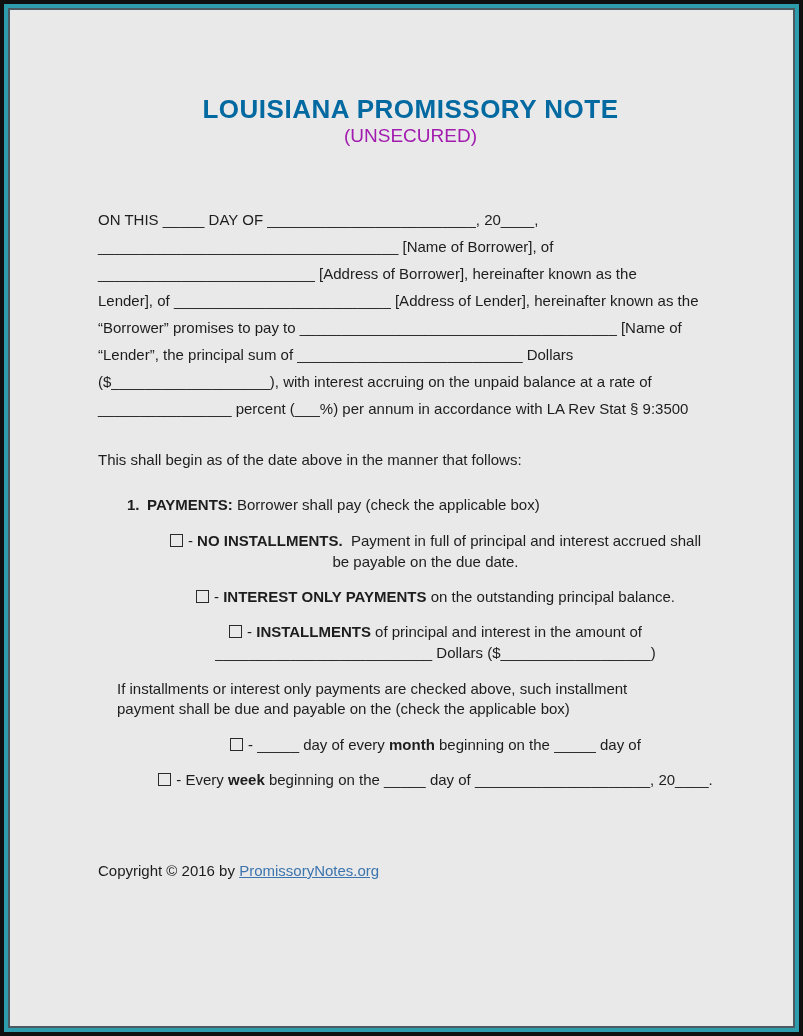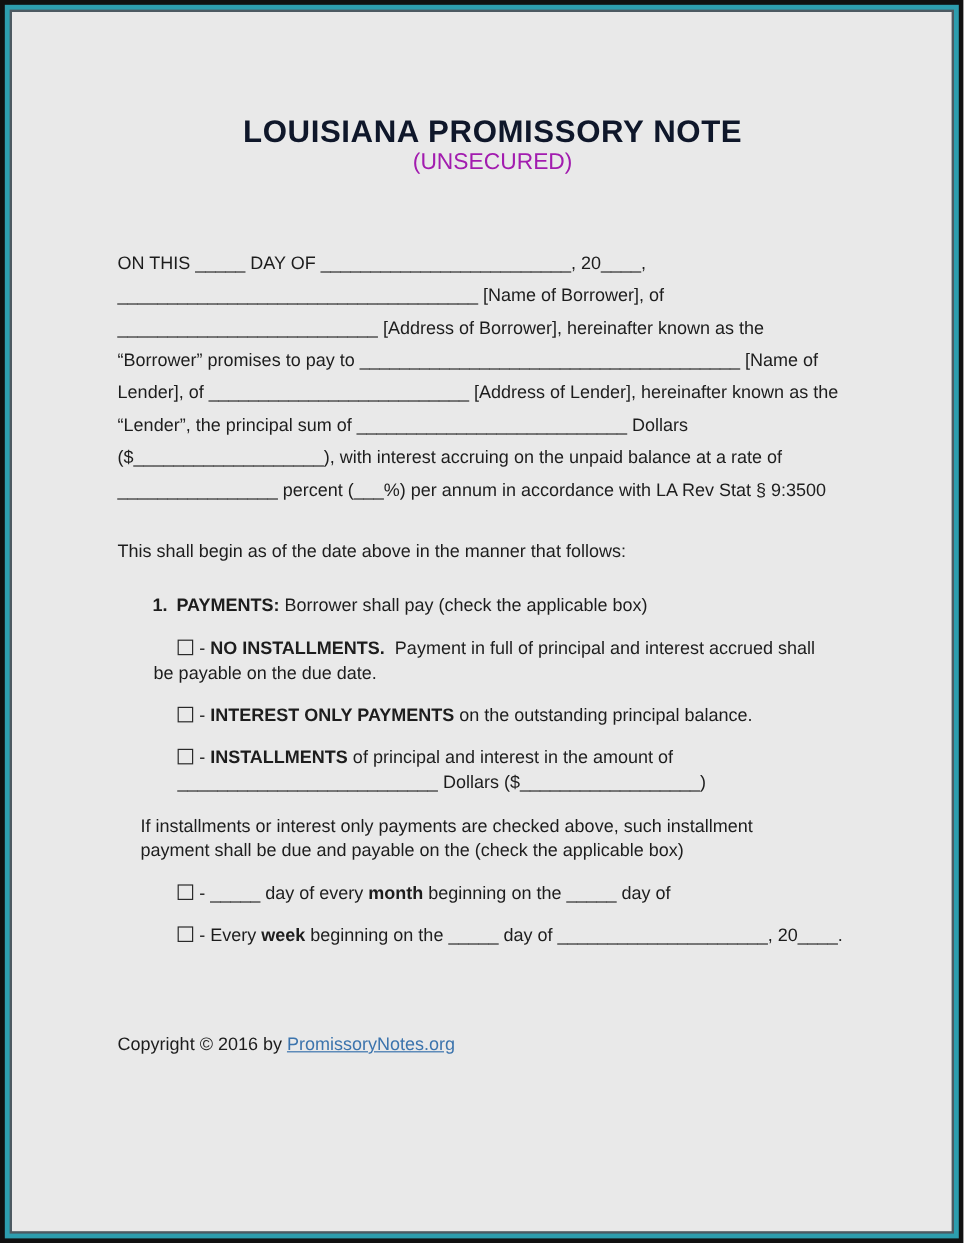--- a/index.html
+++ b/index.html
@@ -34,40 +34,40 @@
   }
   .content {
     box-sizing:border-box;
     padding:84px 70px 0 88px;
     color:#1d1d1d;
   }
   .title-block { text-align:center; }
   .title-main {
     font-size:26px; font-weight:bold;
     line-height:30px; letter-spacing:0.5px;
-    color:#0f172a;
+    color:#0369a1;
   }
   .title-sub {
     font-size:19px; line-height:24px;
     color:#a21caf;
   }
   .intro { margin-top:58px; }
   .line {
     font-size:15px; line-height:27px;
     white-space:nowrap;
   }
   .begin-line { margin-top:27px; font-size:15px; line-height:21px; white-space:nowrap; }
   .pay-heading {
     margin-top:24px; margin-left:29px;
     font-size:15px; line-height:21px; white-space:nowrap;
   }
   .pay-num { display:inline-block; width:20px; font-weight:bold; }
   .b { font-weight:bold; }
   .option {
-    margin-left:50px; font-size:15px; line-height:21px; white-space:nowrap;
+    margin-left:50px; font-size:15px; line-height:21px; white-space:nowrap;text-align:center;
   }
   .opt-gap1 { margin-top:15px; }
   .opt-gap  { margin-top:14px; }
   .outdent { margin-left:-20px; }
   .checkbox {
     display:inline-block;
     width:11px; height:11px;
     border:1px solid #2a2a2a;
     background:transparent;
     vertical-align:-1px;
@@ -96,22 +96,22 @@
 
           <div class="title-block">
             <div class="title-main">LOUISIANA PROMISSORY NOTE</div>
             <div class="title-sub">(UNSECURED)</div>
           </div>
 
           <div class="intro">
             <div class="line">ON THIS _____ DAY OF _________________________, 20____,</div>
             <div class="line">____________________________________ [Name of Borrower], of</div>
             <div class="line">__________________________ [Address of Borrower], hereinafter known as the</div>
+            <div class="line">Lender], of __________________________ [Address of Lender], hereinafter known as the</div>
             <div class="line">“Borrower” promises to pay to ______________________________________ [Name of</div>
-            <div class="line">Lender], of __________________________ [Address of Lender], hereinafter known as the</div>
             <div class="line">“Lender”, the principal sum of ___________________________ Dollars</div>
             <div class="line">($___________________), with interest accruing on the unpaid balance at a rate of</div>
             <div class="line">________________ percent (___%) per annum in accordance with LA Rev Stat § 9:3500</div>
           </div>
 
           <div class="begin-line">This shall begin as of the date above in the manner that follows:</div>
 
           <div class="pay-heading">
             <span class="pay-num">1.</span><span class="b">PAYMENTS:</span><span> Borrower shall pay (check the applicable box)</span>
           </div>

